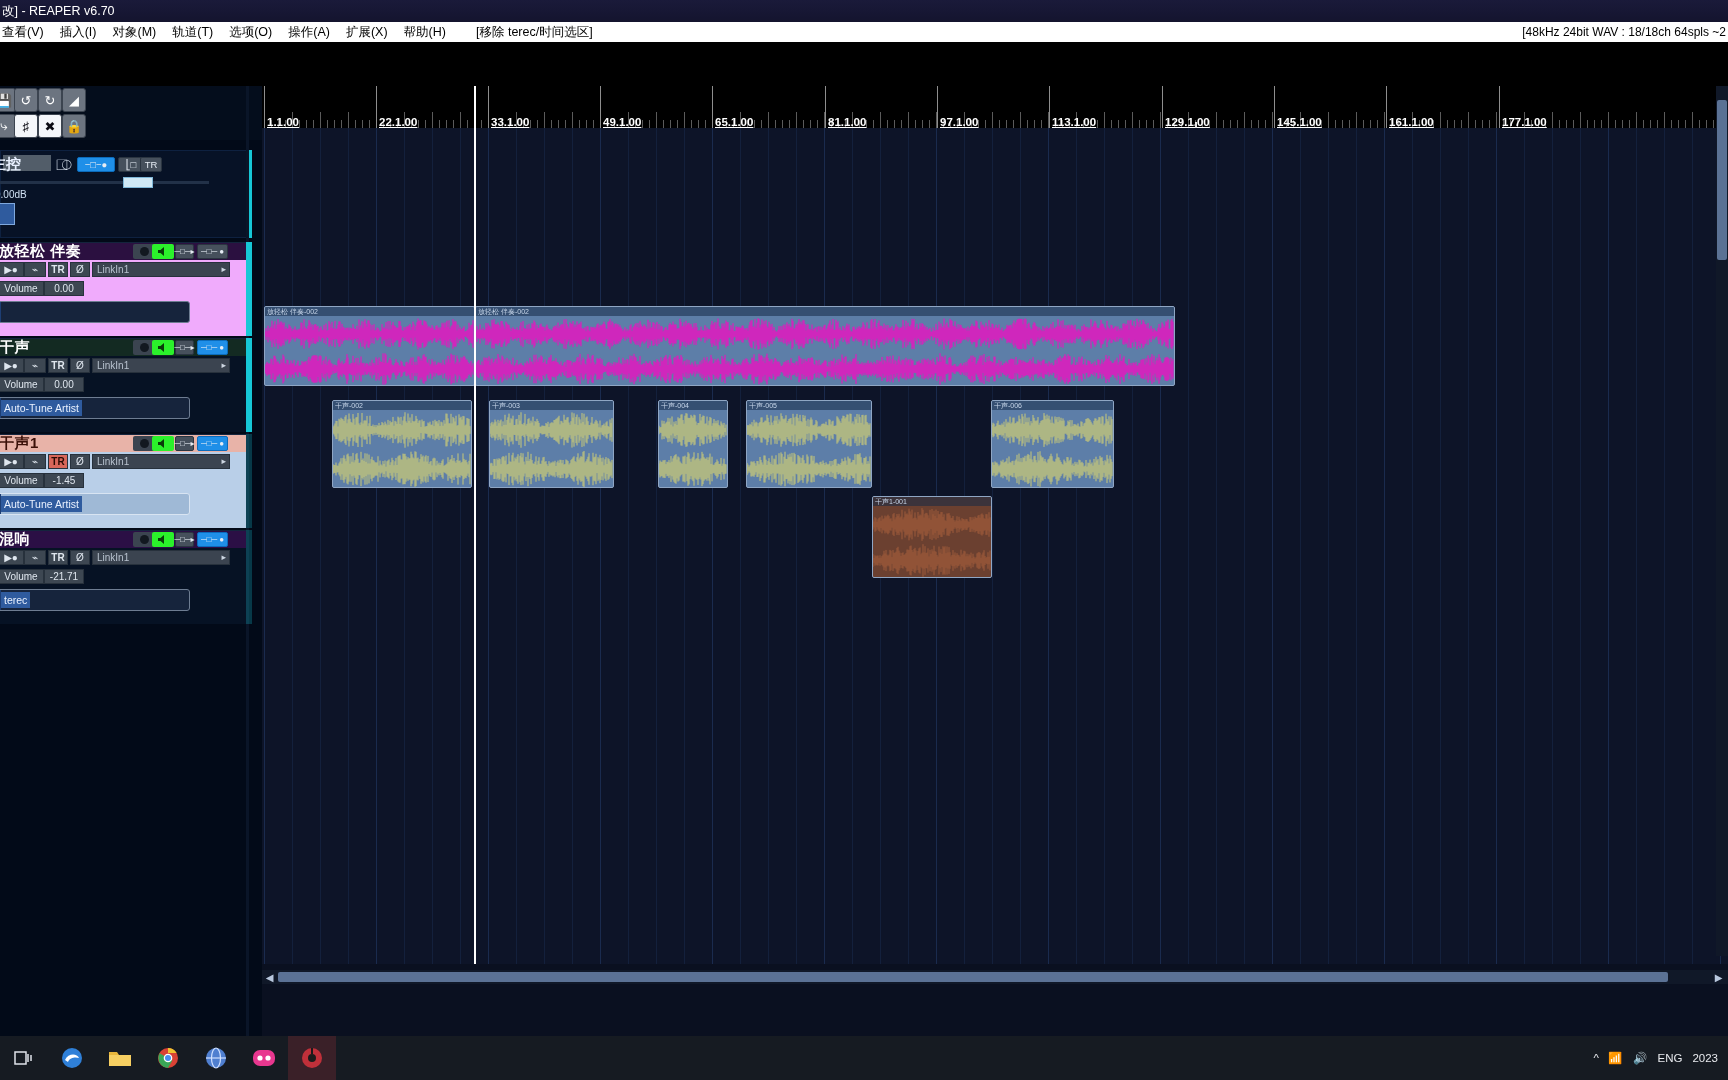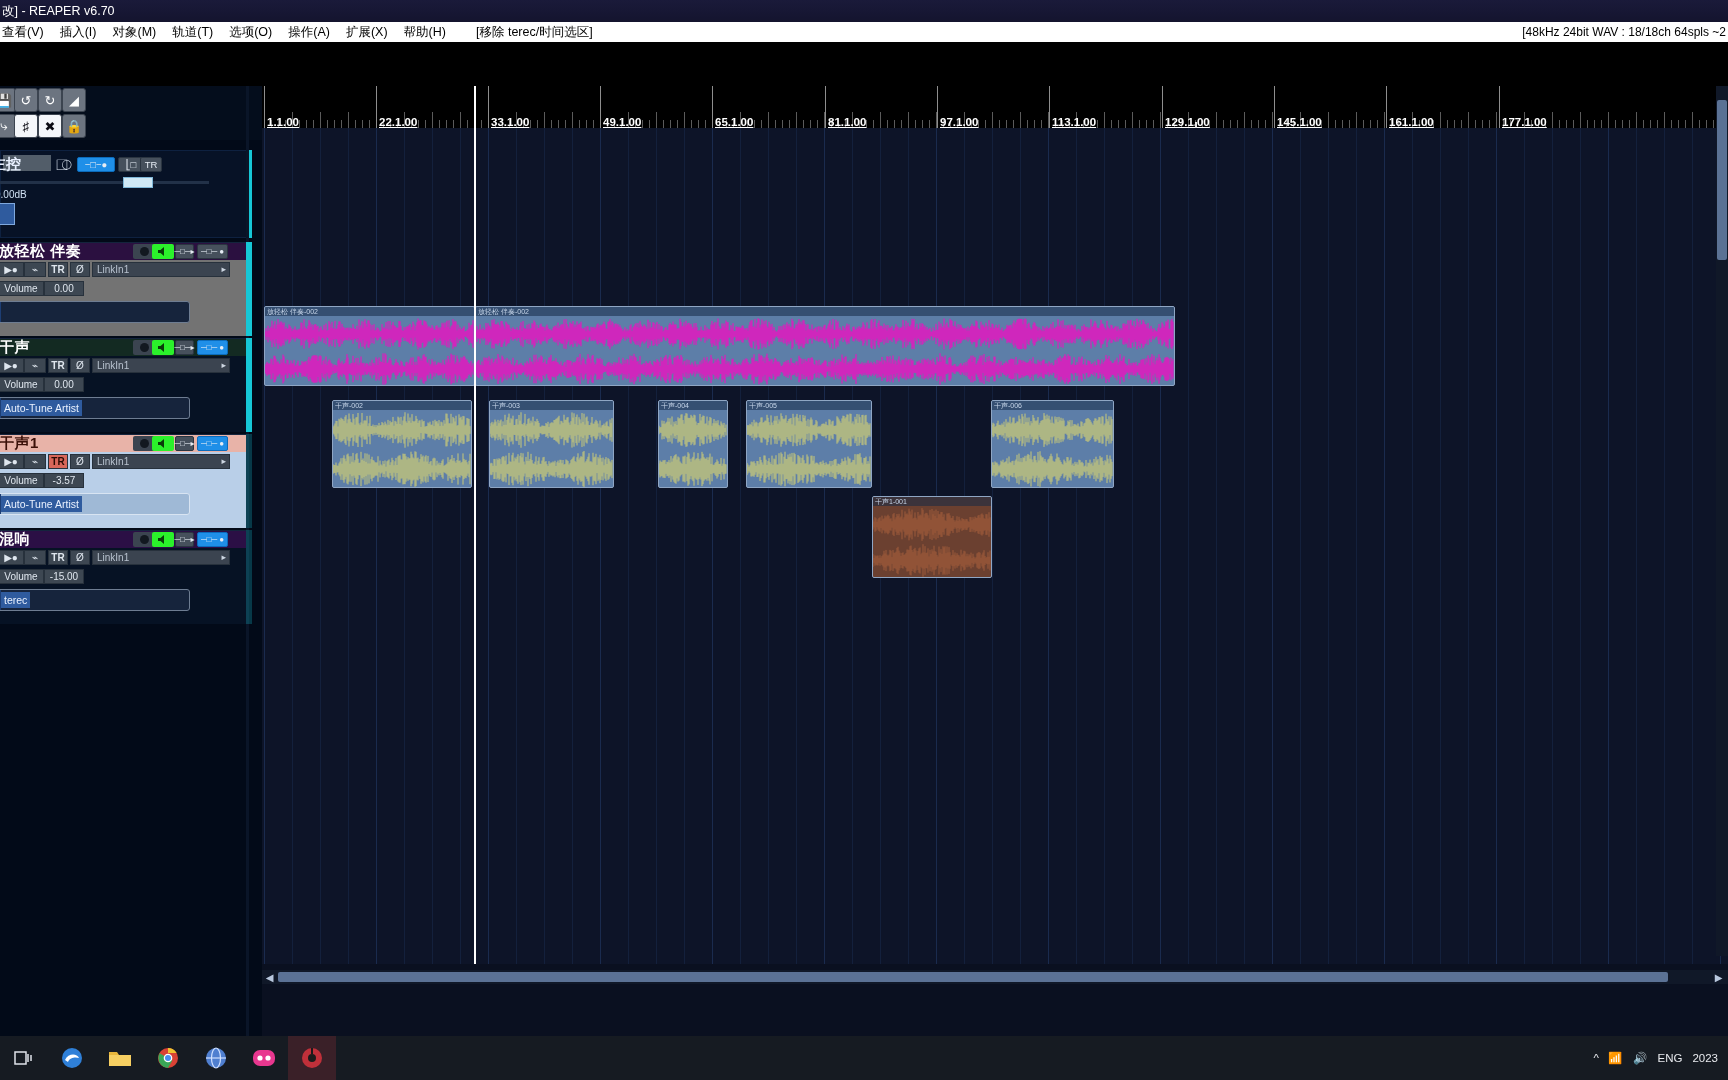--- a/index.html
+++ b/index.html
@@ -337,21 +337,21 @@
     <div class="minibtn" style="left:117px;top:6px;width:26px;">⎣□</div>
     <div class="minibtn" style="left:139px;top:6px;width:22px;">TR</div>
     <div class="vol-slider" style="left:-10px;top:30px;width:218px;"></div>
     <div class="vol-knob" style="left:122px;top:26px;width:30px;"></div>
     <div style="position:absolute;left:-6px;top:38px;color:#cfe0f2;font-size:10px;">0.00dB</div>
     <div style="position:absolute;left:-8px;top:52px;width:22px;height:22px;background:#2f5b9e;border:1px solid #7fa8dd;"></div>
   </div>
   <div class="meterstrip" style="top:64px;height:88px;"></div>
 
   <div id="tracks-container">
-      <div class="track" style="top: 156px; height: 94px; background: #737373;">
+      <div class="track" style="top: 156px; height: 94px; background: #f0abfc;">
         <div class="tname" style="background: rgb(43, 16, 64); color: rgb(255, 255, 255);">
           <span style="margin-left: -2px;">放轻松 伴奏</span>
         </div>
         <div class="recbtn" style="left: 133px; top: 1px;">
           <div class="recdot"></div>
         </div>
         <div class="monbtn" style="left: 152px; top: 1px;">
           <svg width="12" height="11" viewBox="0 0 12 11">
             <path d="M7 1L3.5 4H1v3h2.5L7 10z" fill="#0a3d0a"></path>
           </svg>
@@ -428,21 +428,21 @@
           <div class="lbl-box" style="left: 22px; top: 0px; width: 22px; justify-content: center;">⌁</div>
           <div class="lbl-box" style="left: 46px; top: 0px; width: 20px; justify-content: center; font-weight: bold; background: rgb(216, 103, 90); color: rgb(42, 10, 4);">TR</div>
           <div class="lbl-box" style="left: 68px; top: 0px; width: 20px; justify-content: center;">Ø</div>
           <div class="inbox" style="left: 90px; width: 138px;">
             <span>LinkIn1</span>
             <span class="arw">▸</span>
           </div>
         </div>
         <div class="row3" style="left: -2px; width: 90px;">
           <div class="lbl-box" style="left: 0px; top: 0px; width: 46px; justify-content: center;">Volume</div>
-          <div class="lbl-box" style="left: 46px; top: 0px; width: 40px; justify-content: center;">-3.57</div>
+          <div class="lbl-box" style="left: 46px; top: 0px; width: 40px; justify-content: center;">-1.45</div>
         </div>
         <div class="fxbox" style="top: 58px; width: 208px; background: rgb(159, 185, 214); border-color: rgb(216, 228, 242);">
           <div style="position: absolute; left: 0px; top: 0px; width: 18px; height: 20px; background: rgb(29, 62, 116);"></div>
           <div class="fxsel">Auto-Tune Artist</div>
         </div>
       </div>
       <div class="track" style="top: 444px; height: 94px; background: rgb(6, 18, 36);">
         <div class="tname" style="background: rgb(43, 15, 69); color: rgb(255, 255, 255);">
           <span style="margin-left: -2px;">混响</span>
         </div>
@@ -461,21 +461,21 @@
           <div class="lbl-box" style="left: 22px; top: 0px; width: 22px; justify-content: center;">⌁</div>
           <div class="lbl-box" style="left: 46px; top: 0px; width: 20px; justify-content: center; font-weight: bold;">TR</div>
           <div class="lbl-box" style="left: 68px; top: 0px; width: 20px; justify-content: center;">Ø</div>
           <div class="inbox" style="left: 90px; width: 138px;">
             <span>LinkIn1</span>
             <span class="arw">▸</span>
           </div>
         </div>
         <div class="row3" style="left: -2px; width: 90px;">
           <div class="lbl-box" style="left: 0px; top: 0px; width: 46px; justify-content: center;">Volume</div>
-          <div class="lbl-box" style="left: 46px; top: 0px; width: 40px; justify-content: center;">-15.00</div>
+          <div class="lbl-box" style="left: 46px; top: 0px; width: 40px; justify-content: center;">-21.71</div>
         </div>
         <div class="fxbox" style="top: 58px; width: 208px;">
           <div style="position: absolute; left: 0px; top: 0px; width: 18px; height: 20px; background: rgb(29, 62, 116);"></div>
           <div class="fxsel">terec</div>
         </div>
       </div>
     </div>
 
   <div id="tcp-divider"></div>
 <div class="meterstrip" style="top: 156px; height: 94px; background: rgb(22, 199, 214); opacity: 1;"></div>

